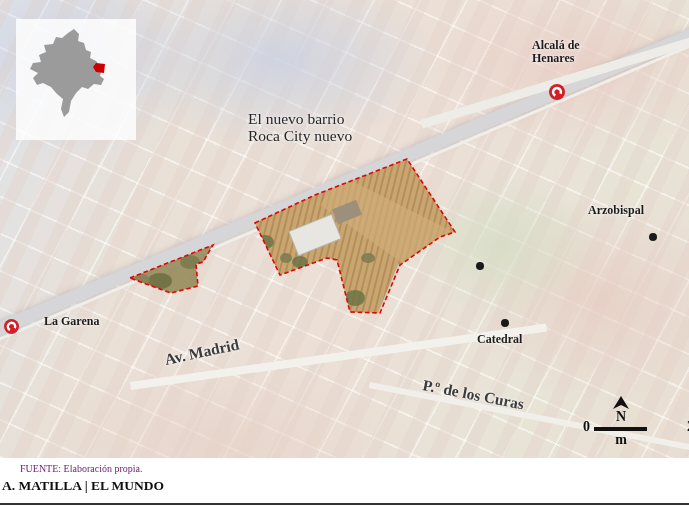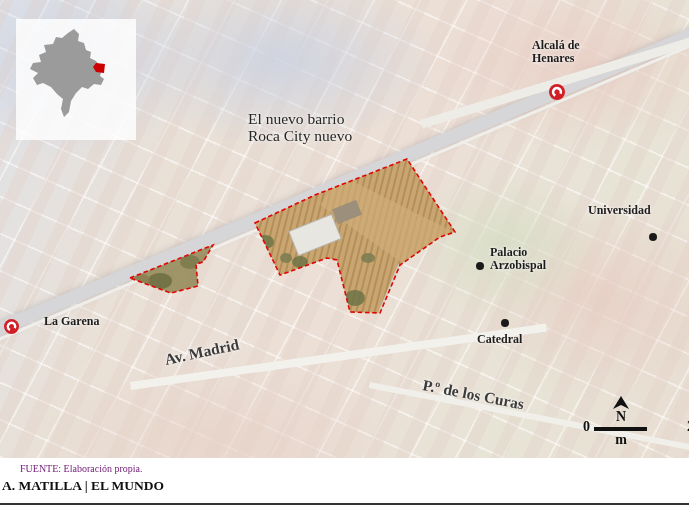--- a/index.html
+++ b/index.html
@@ -165,27 +165,23 @@
     <div>Alcalá de</div>
     <div>Henares</div>
   </div>
   <div class="station station-alcala">
     <svg width="16" height="16" viewBox="0 0 16 16">
       <circle cx="8" cy="8" r="8" fill="#d21f26"></circle>
       <circle cx="8" cy="8" r="3.9" fill="none" stroke="#ffffff" stroke-width="2.6" stroke-dasharray="18 6.5" transform="rotate(115 8 8)"></circle>
     </svg>
   </div>
 
-  <div class="lbl lbl-universidad">Universidad</div>
+  <div class="lbl lbl-universidad">Arzobispal</div>
   <div class="dot dot-universidad"></div>
 
-  <div class="lbl lbl-palacio">
-    <div>Palacio</div>
-    <div>Arzobispal</div>
-  </div>
   <div class="dot dot-palacio"></div>
 
   <div class="lbl lbl-catedral">Catedral</div>
   <div class="dot dot-catedral"></div>
 
   <div class="lbl lbl-garena">La Garena</div>
   <div class="station station-garena">
     <svg width="15" height="15" viewBox="0 0 16 16">
       <circle cx="8" cy="8" r="8" fill="#d21f26"></circle>
       <circle cx="8" cy="8" r="3.9" fill="none" stroke="#ffffff" stroke-width="2.6" stroke-dasharray="18 6.5" transform="rotate(115 8 8)"></circle>

